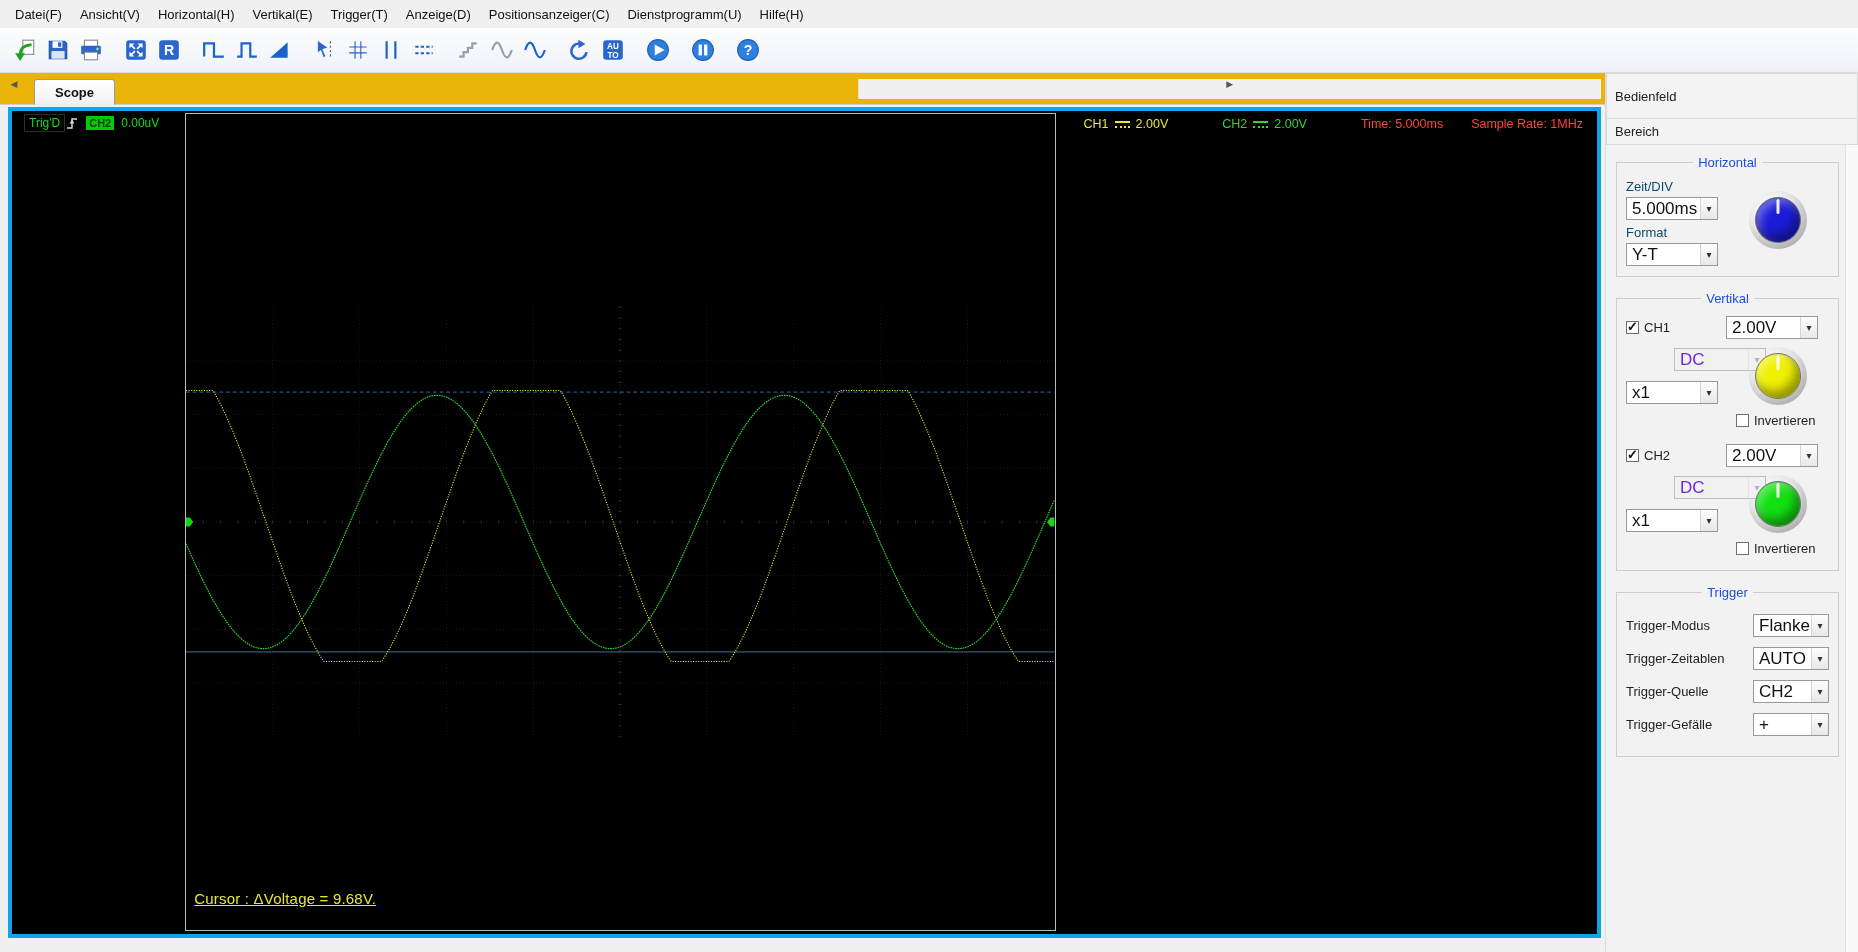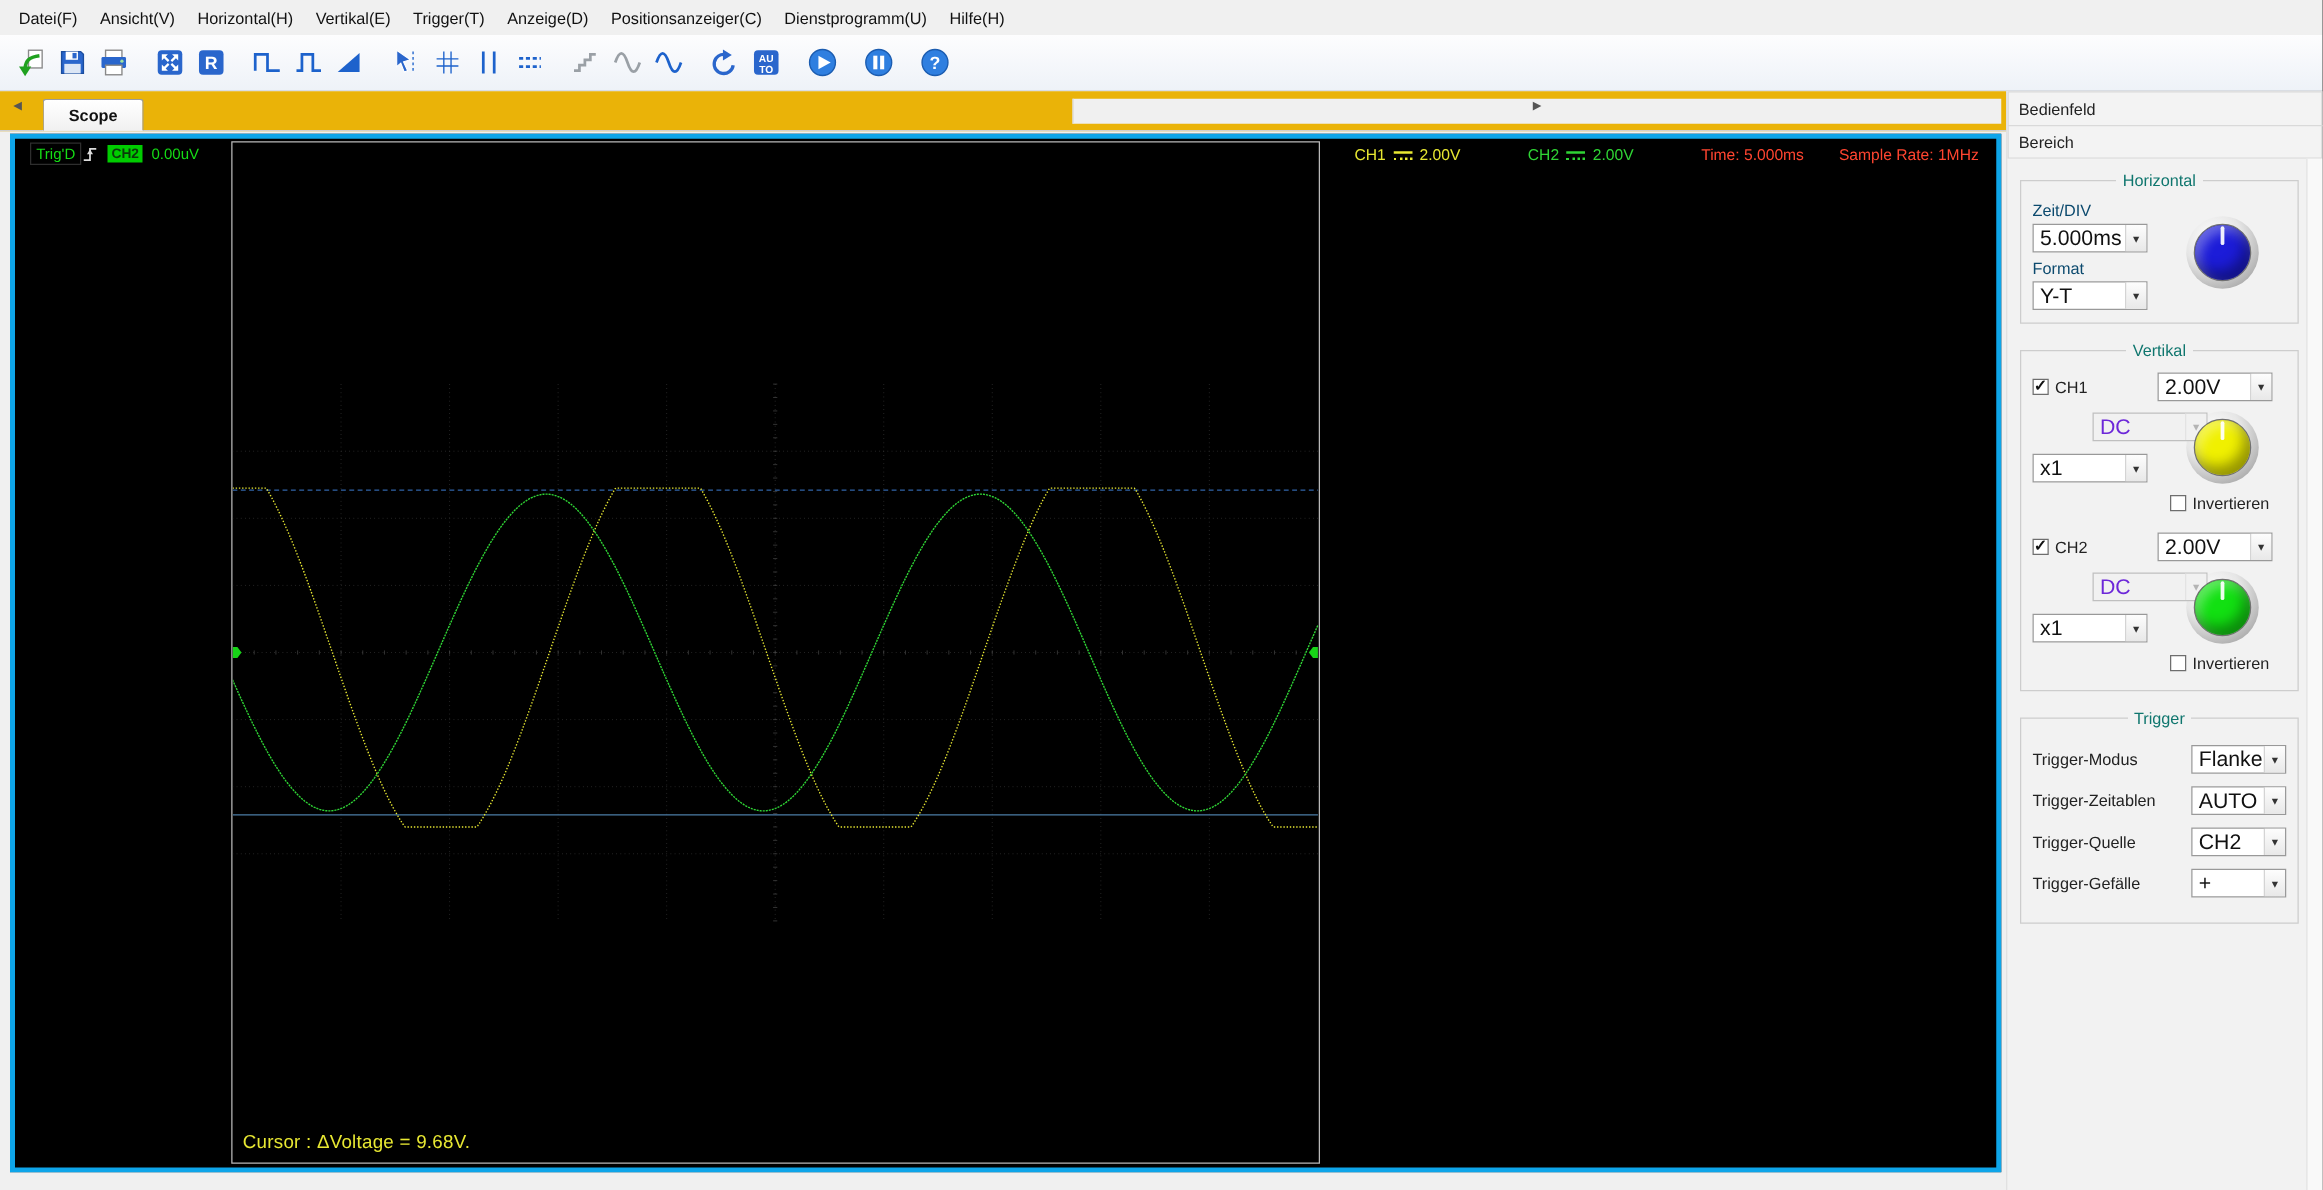--- a/index.html
+++ b/index.html
@@ -43,41 +43,41 @@
   
   .scope{flex:1; margin:2px 4px 0 8px; background:#000; border:4px solid #0ea5e9; display:flex; flex-direction:row; min-height:0;}
   .scope-header{height:24px; display:flex; align-items:center; padding:0 12px; font-size:12px;}
   .trig-status{color:var(--trig-green); border:1px solid #2e2e2e; padding:0 4px; line-height:16px;}
   .scope-header-right{margin-left:auto; display:flex; align-items:center; gap:7px;}
   .edge-icon{width:14px; height:14px; display:block;}
   .ch-badge{background:var(--badge-bg); color:var(--badge-text); font-weight:bold; font-size:11px; padding:0 3px; line-height:14px;}
   .trig-level{color:var(--trig-green);}
   .scope-display{flex:1; margin:2px 14px 3px; border:1px solid #b9b9b9; position:relative; background:#000; overflow:hidden;}
   #scope-svg{position:absolute; left:0; top:0; width:100%; height:100%;}
-  .cursor-readout{position:absolute; left:8px; bottom:8px; color:var(--ch1); font-size:15px; letter-spacing:.2px;}
+  .cursor-readout{position:absolute; left:8px; bottom:23px; color:var(--ch1); font-size:15px; text-decoration:underline; letter-spacing:.2px;}
   .scope-footer{height:26px; display:flex; align-items:center; padding:0 14px; font-size:12.5px;}
   .footer-seg{display:flex; align-items:center; gap:6px; margin-right:54px;}
   .footer-seg.ch1c{color:var(--ch1);}
   .footer-seg.ch2c{color:var(--ch2);}
   .dc-icon{display:inline-block; width:15px; height:9px; position:relative;}
   .dc-icon::before{content:""; position:absolute; left:0; right:0; top:1px; border-top:2px solid currentColor;}
   .dc-icon::after{content:""; position:absolute; left:0; right:0; top:6px; border-top:2px dotted currentColor;}
   .footer-right{margin-left:auto; display:flex; gap:28px; color:var(--status-red);}
   .bottom-strip{height:14px; background:#f0f0f0;}
 
   
   .right{flex:1; background:#f0f0f0; border-left:1px solid #dcdcdc; display:flex; flex-direction:column;}
-  .panel-title{height:28px; background:#f3f3f3; border:1px solid #d9d9d9; display:flex; align-items:center; padding:0 8px; font-size:13px; color:#222;}
+  .panel-title{height:46px; background:#f3f3f3; border:1px solid #d9d9d9; display:flex; align-items:center; padding:0 8px; font-size:13px; color:#222;}
   .panel-title.sub{height:27px; margin-top:-1px;}
   .panel-body{flex:1; display:flex; background:#f2f2f2; min-height:0;}
   .panel-fields{flex:1; padding:8px 4px 8px 8px; overflow:hidden;}
   .panel-scrollbar{width:13px; background:#f9f9f9; border-left:1px solid #e2e2e2;}
 
   fieldset{border:1px solid #cdcdcd; margin:2px 2px 14px; padding:4px 9px 10px; min-inline-size:0;}
-  legend{margin:0 auto; padding:0 5px; font-size:13px; color:#0f766e;}
+  legend{margin:0 auto; padding:0 5px; font-size:13px; color:#1d4ed8;}
   .fl{display:block; font-size:13px; color:#0c4a6e; margin:5px 0 3px;}
 
   .combo{width:92px; height:23px; border:1px solid #999; background:#fff; display:flex; align-items:stretch; font-size:17px; cursor:default;}
   .combo-value{flex:1; display:flex; align-items:center; padding:0 5px; overflow:hidden; white-space:nowrap;}
   .combo-arrow{width:17px; border-left:1px solid #d4d4d4; background:linear-gradient(#fdfdfd,#e8e8e8);
     display:flex; align-items:center; justify-content:center; color:#333;}
   .combo-arrow::after{content:"▾"; font-size:10px;}
   .combo.disabled{background:#f1f1f1; color:#6d28d9; border-color:#bfbfbf;margin-left:48px;}
   .combo.disabled .combo-arrow{background:#f1f1f1; color:#b4b4b4; border-left-color:#e3e3e3;}
 

